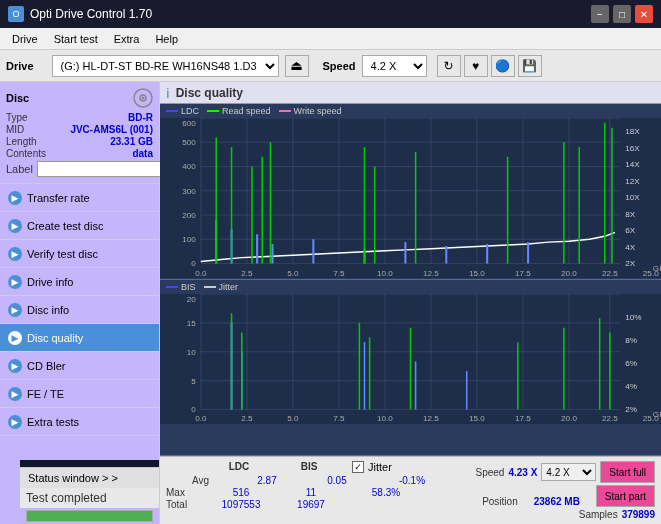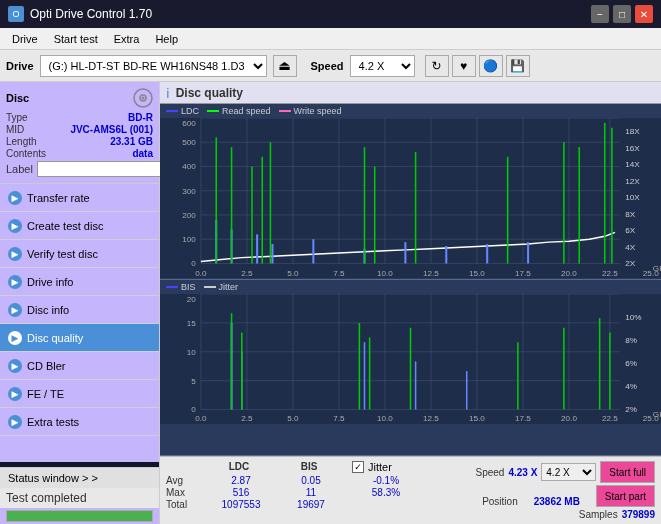--- a/index.html
+++ b/index.html
@@ -15,21 +15,21 @@
     .win-btn.max { background: #666; color: white; }
     .win-btn.close { background: #e74c3c; color: white; }
     
     
     #menubar { background: #f0f0f0; border-bottom: 1px solid #ccc; display: flex; align-items: center; padding: 2px 4px; height: 22px; }
     .menu-item { padding: 2px 8px; cursor: pointer; font-size: 11px; }
     
     
     #drivebar { background: #e8e8e8; border-bottom: 1px solid #ccc; display: flex; align-items: center; padding: 3px 6px; height: 32px; gap: 6px; }
     .drive-label { font-weight: bold; font-size: 11px; }
-    .drive-select { height: 22px; font-size: 11px; border: 1px solid #aaa; background: white; padding: 0 4px; min-width: 220px; }
+    .drive-select { height: 22px; font-size: 11px; border: 1px solid #aaa; background: white; padding: 0 4px; min-width: 220px; margin-left: 12px; }
     .eject-btn { width: 24px; height: 22px; border: 1px solid #aaa; background: #e8e8e8; cursor: pointer; display: flex; align-items: center; justify-content: center; }
     .speed-label { font-weight: bold; font-size: 11px; margin-left: 8px; }
     .speed-select { height: 22px; font-size: 11px; border: 1px solid #aaa; background: white; padding: 0 4px; width: 65px; }
     .drive-icons { display: flex; gap: 3px; margin-left: 4px; }
     .drive-icon-btn { width: 24px; height: 22px; border: 1px solid #aaa; background: #e8e8e8; cursor: pointer; display: flex; align-items: center; justify-content: center; font-size: 12px; }
 
     
     #main { display: flex; height: calc(524px - 28px - 22px - 32px); }
     
     
@@ -48,21 +48,21 @@
     .label-btn { width: 16px; height: 16px; border: 1px solid #999; background: #e0e0e0; cursor: pointer; display: flex; align-items: center; justify-content: center; font-size: 10px; }
     
     
     .nav-item { display: flex; align-items: center; padding: 4px 8px; cursor: pointer; border-bottom: 1px solid #d0d0d0; font-size: 11px; gap: 5px; min-height: 28px; }
     .nav-item.active { background: #4a90d9; color: white; }
     .nav-icon { width: 14px; height: 14px; border-radius: 50%; display: flex; align-items: center; justify-content: center; font-size: 9px; flex-shrink: 0; }
     .nav-icon-blue { background: #4a90d9; color: white; }
     .nav-icon-active { background: white; color: #4a90d9; }
     
     
-    #statusbar-left { margin-top: auto; border-top: 5px solid #0f172a; }
+    #statusbar-left { margin-top: auto; border-top: 7px solid #0f172a; margin-left: 20px; }
     .status-window-btn { display: flex; align-items: center; padding: 4px 8px; cursor: pointer; font-size: 11px; gap: 3px; background: #e0e0e0; border-top: 1px solid #ccc; }
     .status-completed { padding: 3px 6px; font-size: 12px; color: #333; background: #e8e8e8; }
     .progress-bar-container { height: 12px; background: #ddd; margin: 2px 6px; border: 1px solid #aaa; }
     .progress-bar-fill { height: 100%; background: #4caf50; }
     
     
     #content { flex: 1; display: flex; flex-direction: column; background: #2a3a5c; overflow: hidden; }
     
     
     .quality-header { background: #e0e0f0; border-bottom: 1px solid #999; display: flex; align-items: center; padding: 2px 6px; height: 22px; gap: 6px; }
@@ -418,21 +418,21 @@
         <div style="flex: 1;">
           <div style="display: flex; margin-bottom: 2px;">
             <span style="width: 38px; font-size: 10px; color: #333;"></span>
             <span class="stat-col">LDC</span>
             <span class="stat-col">BIS</span>
             <div class="jitter-section">
               <div class="checkbox">✓</div>
               <span>Jitter</span>
             </div>
           </div>
-          <div style="display: flex; margin-bottom: 1px; align-items: flex-end;">
+          <div style="display: flex; margin-bottom: 1px; align-items: flex-end; margin-left: 26px;">
             <span class="stat-label">Avg</span>
             <span class="stat-val">2.87</span>
             <span class="stat-val">0.05</span>
             <span class="stat-val" style="width: 80px;">-0.1%</span>
           </div>
           <div style="display: flex; margin-bottom: 1px; align-items: center;">
             <span class="stat-label">Max</span>
             <span class="stat-val">516</span>
             <span class="stat-val">11</span>
             <span class="stat-val" style="width: 80px;">58.3%</span>

